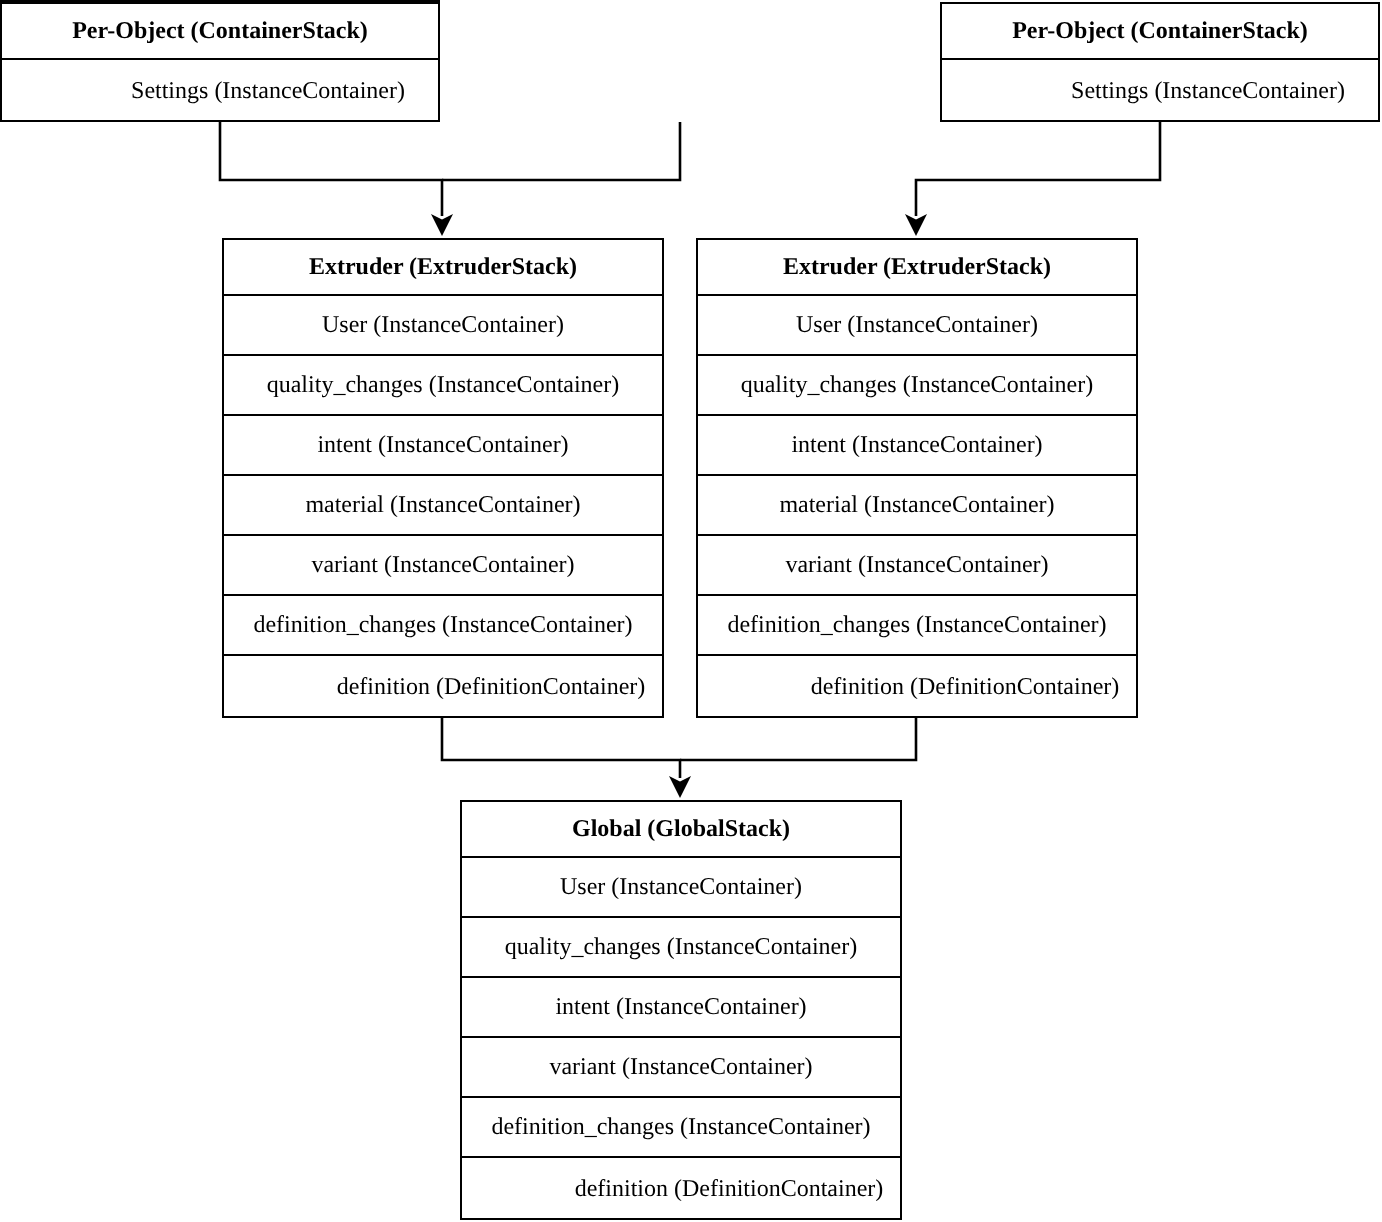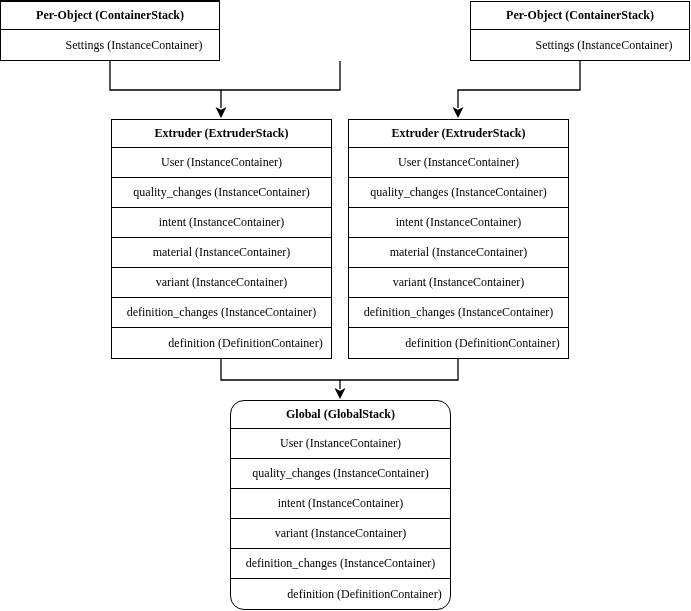--- a/index.html
+++ b/index.html
@@ -61,21 +61,21 @@
   }
   .stack-row:last-child{ border-bottom:none;margin-left:48px; }
 
   
   #per-object-1{ left:0;   top:1;   width:220px; height:60px; }
   #per-object-2{ left:230; top:1px; width:220px; height:60px; }
   #per-object-3{ left:470px; top:1px; width:220px; height:60px; }
   #per-object-1{ left:0px; }
   #extruder-1{ left:111px; top:119px; width:221px; height:240px; }
   #extruder-2{ left:348px; top:119px; width:221px; height:240px; }
-  #global-stack{ left:230px; top:400px; width:221px; height:210px;border-radius:14px; }
+  #global-stack{ left:230px; top:400px; width:221px; height:210px; }
 </style>
 </head>
 <body>
 
 <div class="canvas">
 
   <svg class="connectors" viewBox="0 0 691 611" xmlns="http://www.w3.org/2000/svg">
 
     <path class="edge" d="M110,61 L110,90 L221,90 L221,108"></path>
 

